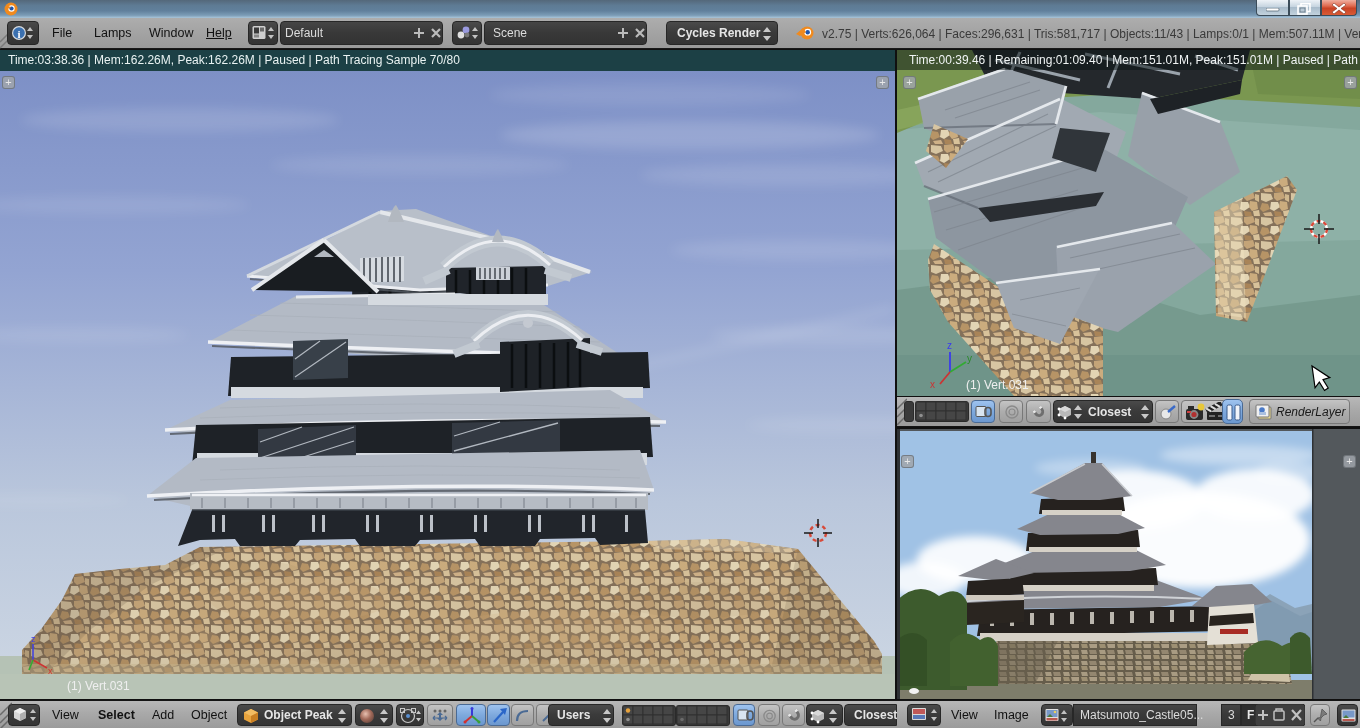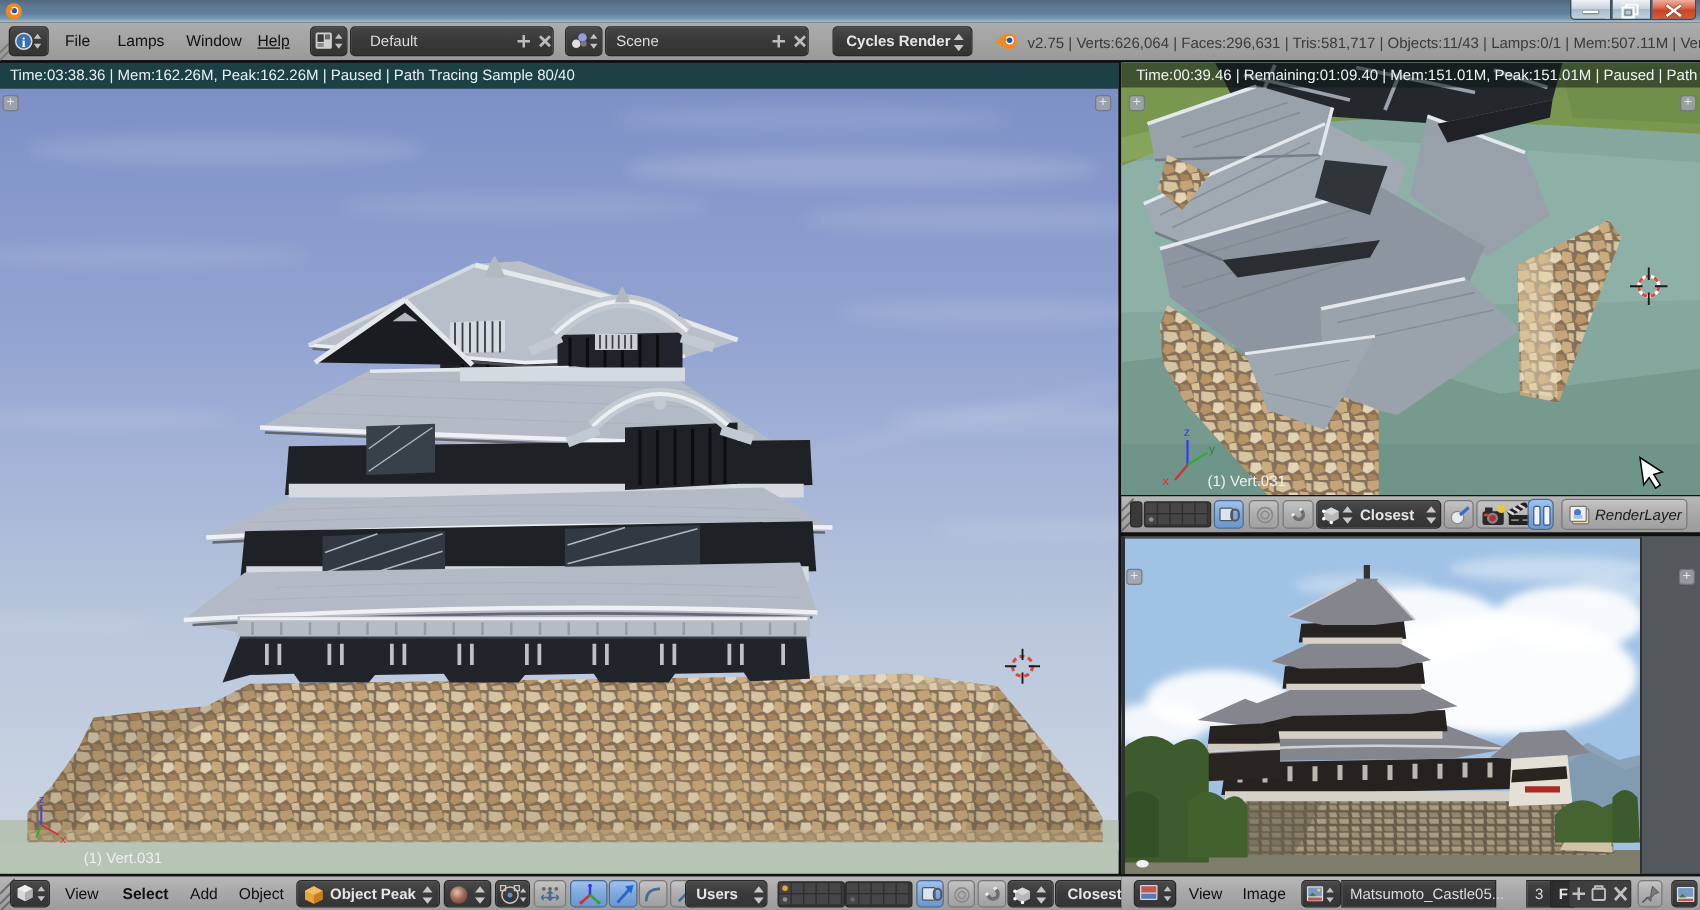--- a/index.html
+++ b/index.html
@@ -86,21 +86,21 @@
   <div class="menu" style="left:206px;text-decoration:underline;">Help</div>
   <div class="ddark" style="left:248px;top:3px;width:30px;height:24px;"></div>
   <svg class="abs" style="left:252px;top:7px" width="24" height="16" viewBox="0 0 24 16">
     <rect x="0.5" y="1" width="13" height="13" rx="1.5" fill="#cfcfcf"></rect>
     <rect x="2" y="2.5" width="5" height="6" fill="#3a3a3a"></rect>
       <rect x="8" y="2.5" width="4" height="4" fill="#6a6a6a"></rect>
     <rect x="2" y="9.5" width="5" height="3" fill="#888"></rect>
     <path d="M16,6 l3,-4 l3,4 Z M16,10 l3,4 l3,-4 Z" fill="#c2c2c2"></path>
   </svg>
   <div class="dfield" style="left:280px;top:3px;width:163px;height:24px;">
-    <span style="position:absolute;left:15px;top:4px;text-align:right;">Default</span>
+    <span style="position:absolute;left:4px;top:4px;text-align:right;">Default</span>
     <svg class="abs" style="left:132px;top:5px" width="30" height="14" viewBox="0 0 30 14">
       <path d="M6,1 v10 M1,6 h10" stroke="#bbb" stroke-width="2"></path>
       <path d="M19,2 l8,8 M27,2 l-8,8" stroke="#bbb" stroke-width="2.2"></path>
     </svg>
   </div>
   <div class="ddark" style="left:452px;top:3px;width:30px;height:24px;"></div>
   <svg class="abs" style="left:456px;top:7px" width="24" height="16" viewBox="0 0 24 16">
     <circle cx="5" cy="10" r="3.4" fill="#e0e0e0"></circle>
       <circle cx="10" cy="5" r="3.4" fill="#9a9adf"></circle>
     <circle cx="11" cy="10" r="2.4" fill="#777"></circle>
@@ -387,21 +387,21 @@
       <line x1="0" y1="0" x2="-4" y2="10" stroke="#33aa33"></line>
       <text x="-2" y="-18" fill="#3a3aee">z</text>
           <text x="15" y="14" fill="#cc3333">x</text>
     </g>
     <text x="67" y="690" font-size="12" fill="#efefef">(1) Vert.031</text>
   </g>
 </svg>
 <div class="plusbtn" style="left:2px;top:26px;">+</div>
 <div class="plusbtn" style="left:876px;top:26px;">+</div>
 </div>
-<div class="abs" id="tealbar">Time:03:38.36 | Mem:162.26M, Peak:162.26M | Paused | Path Tracing Sample 80/40</div>
+<div class="abs" id="tealbar">Time:03:38.36 | Mem:162.26M, Peak:162.26M | Paused | Path Tracing Sample 70/80</div>
 
 <div class="abs" id="rtvp" style="left:897px;top:50px;width:463px;height:346px;overflow:hidden;background:#87aca1;">
 <svg width="463" height="346" viewBox="0 0 463 346">
   <g transform="translate(-897,-50)">
     <rect x="897" y="50" width="463" height="346" fill="#84a89d"></rect>
     <polygon points="897,130 1100,112 1360,130 1360,240 897,250" fill="#8eb1a7"></polygon>
     <polygon points="897,290 1050,270 1200,315 1360,295 1360,396 897,396" fill="#769a8e"></polygon>
     <rect x="897" y="355" width="463" height="41" fill="#6f9388" opacity="0.85"></rect>
 
     <polygon points="897,50 1360,50 1360,107 1240,100 1100,95 1000,101 940,115 897,133" fill="#7a9750"></polygon>

